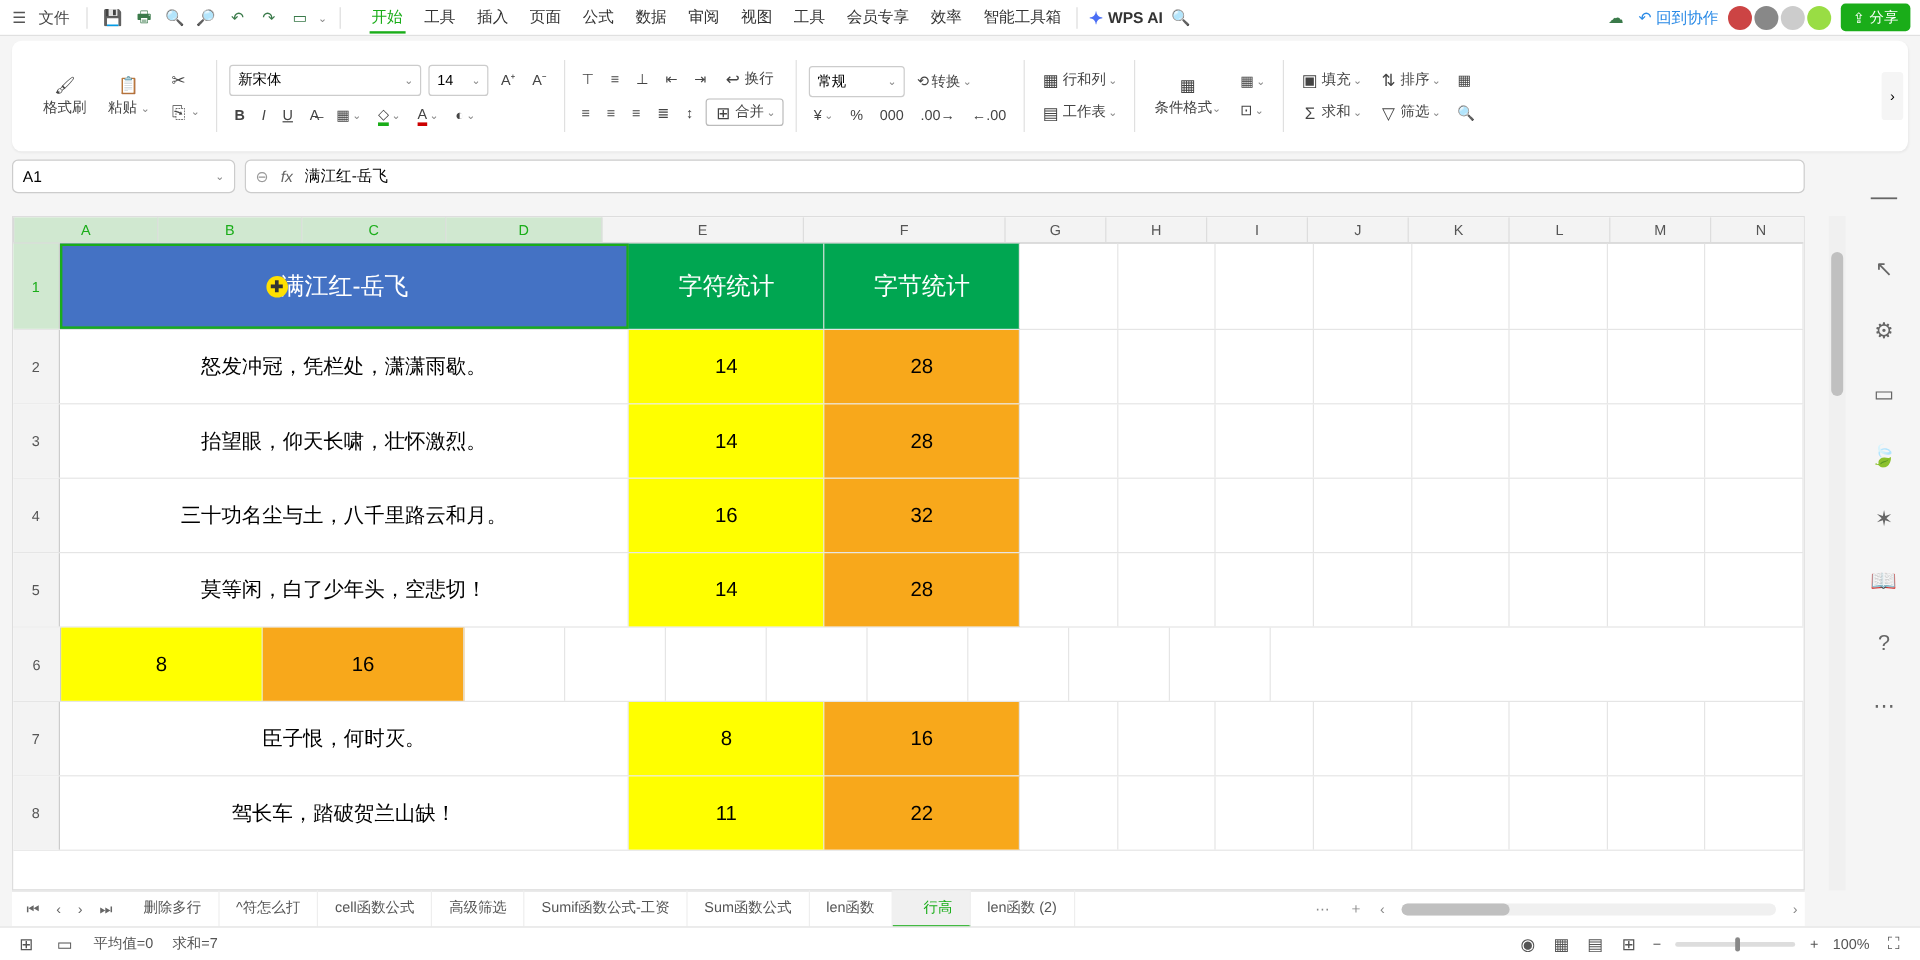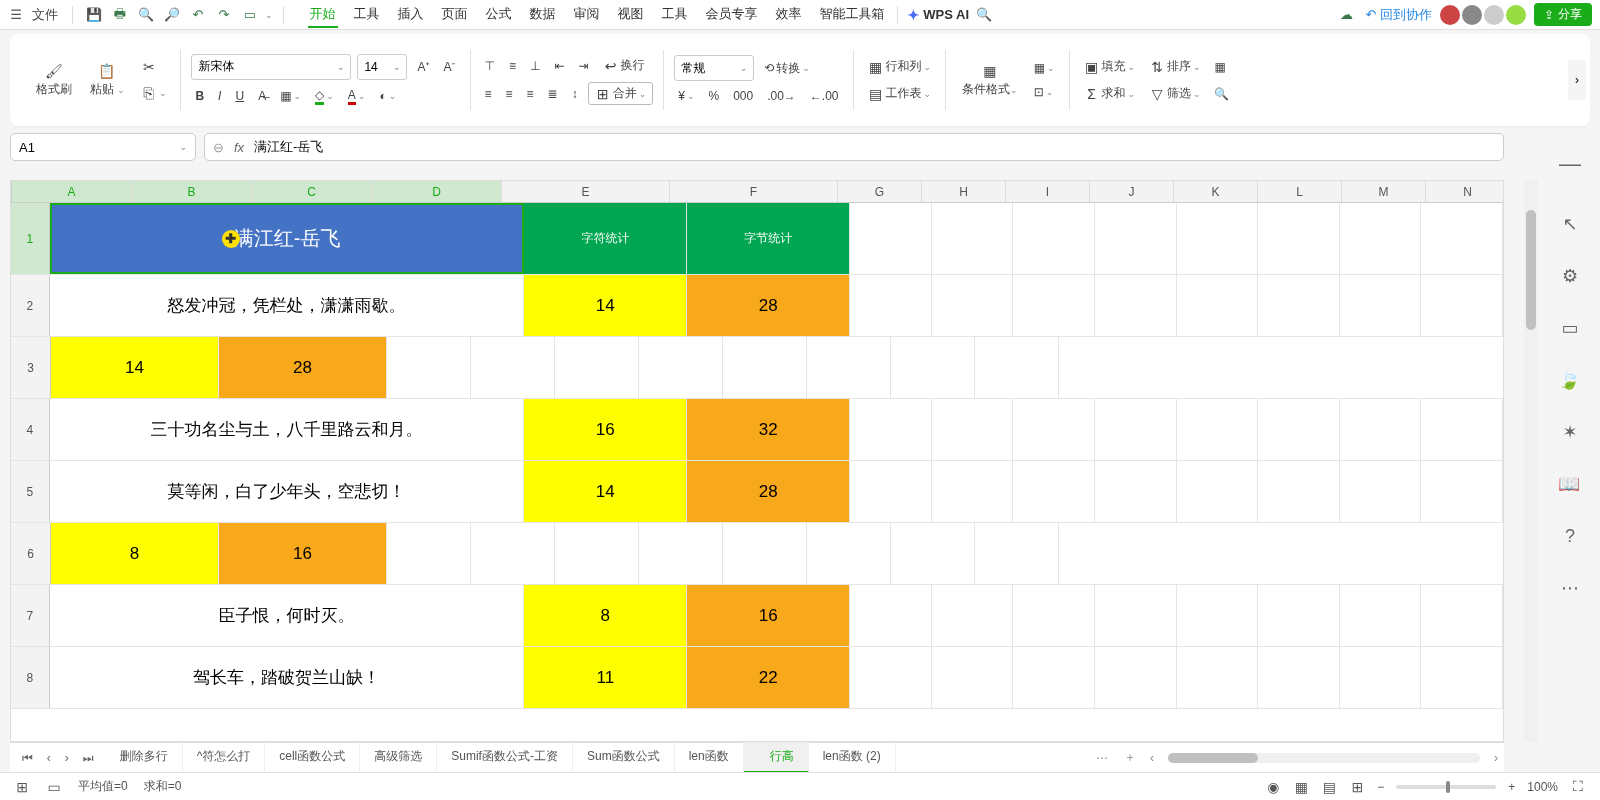--- a/index.html
+++ b/index.html
@@ -48,21 +48,21 @@
 .col-headers { display: flex; height: 22px; background: #f3f3f3; border-bottom: 1px solid #ccc; }
 .corner { width: 40px; border-right: 1px solid #ccc; background: #eee; }
 .col-h { border-right: 1px solid #ddd; text-align: center; font-size: 12px; color: #555; line-height: 22px; }
 .col-h.sel { background: #d0e8d0; color: #1aad19; }
 .rows { position: relative; }
 .row { display: flex; border-bottom: 1px solid #e5e5e5; }
 .row-h { width: 40px; background: #f3f3f3; border-right: 1px solid #ccc; text-align: center; font-size: 12px; color: #555; display: flex; align-items: center; justify-content: center; }
 .row-h.sel { background: #d0e8d0; color: #1aad19; }
 .cell { border-right: 1px solid #e5e5e5; display: flex; align-items: center; justify-content: center; font-size: 17px; padding: 0 4px; }
 .title-cell { background: #4472c4; color: #fff; font-size: 20px; border: 2px solid #1aad19; position: relative; }
-.hdr-green { background: #00a651; color: #fff; font-size: 12px; }
+.hdr-green { background: #00a651; color: #fff; font-size: 20px; }
 .yellow { background: #ffff00; }
 .orange { background: #f8a81b; }
 .cursor-cross { position: absolute; width: 18px; height: 18px; background: #ffe000; border-radius: 50%; top: 50%; left: 38%; transform: translate(-50%,-50%); display: flex; align-items: center; justify-content: center; font-size: 13px; font-weight: bold; color: #333; }
 
 
 .side-panel { position: absolute; right: 0; top: 130px; bottom: 28px; width: 60px; background: #f5f5f5; display: flex; flex-direction: column; align-items: center; padding-top: 20px; gap: 24px; }
 .side-btn { width: 28px; height: 28px; display: flex; align-items: center; justify-content: center; color: #666; cursor: pointer; font-size: 18px; }
 .side-panel .minus { font-size: 22px; margin-bottom: 8px; }
 
 
@@ -358,20 +358,21 @@
         <div class="cell" style="width: 84px;"></div>
         <div class="cell" style="width: 84px;"></div>
         <div class="cell" style="width: 84px;"></div>
         <div class="cell" style="width: 84px;"></div>
         <div class="cell" style="width: 84px;"></div>
         <div class="cell" style="width: 84px;"></div>
         <div class="cell" style="width: 84px;"></div>
       </div>
       <div class="row" style="height: 62px;">
         <div class="row-h">3</div>
+        <div class="cell" style="width: 490px;">抬望眼，仰天长啸，壮怀激烈。</div>
         <div class="cell yellow" style="width: 168px;">14</div>
         <div class="cell orange" style="width: 168px;">28</div>
         <div class="cell" style="width: 84px;"></div>
         <div class="cell" style="width: 84px;"></div>
         <div class="cell" style="width: 84px;"></div>
         <div class="cell" style="width: 84px;"></div>
         <div class="cell" style="width: 84px;"></div>
         <div class="cell" style="width: 84px;"></div>
         <div class="cell" style="width: 84px;"></div>
         <div class="cell" style="width: 84px;"></div>
@@ -490,21 +491,21 @@
         <div class="thumb"></div>
       </div>
     <span style="padding:0 6px;color:#888">›</span>
   </div>
 </div>
 
 <div class="status-bar">
   <span class="ico">⊞</span>
   <span class="ico">▭</span>
   <span>平均值=0</span>
-  <span>求和=0</span>
+  <span>求和=7</span>
   <div class="right-sb">
     <span class="ico">◉</span>
     <span class="ico">▦</span>
     <span class="ico">▤</span>
     <span class="ico">⊞</span>
     <span>−</span>
     <div class="zoom-slider"></div>
     <span>+</span>
     <span>100%</span>
     <span class="ico">⛶</span>

